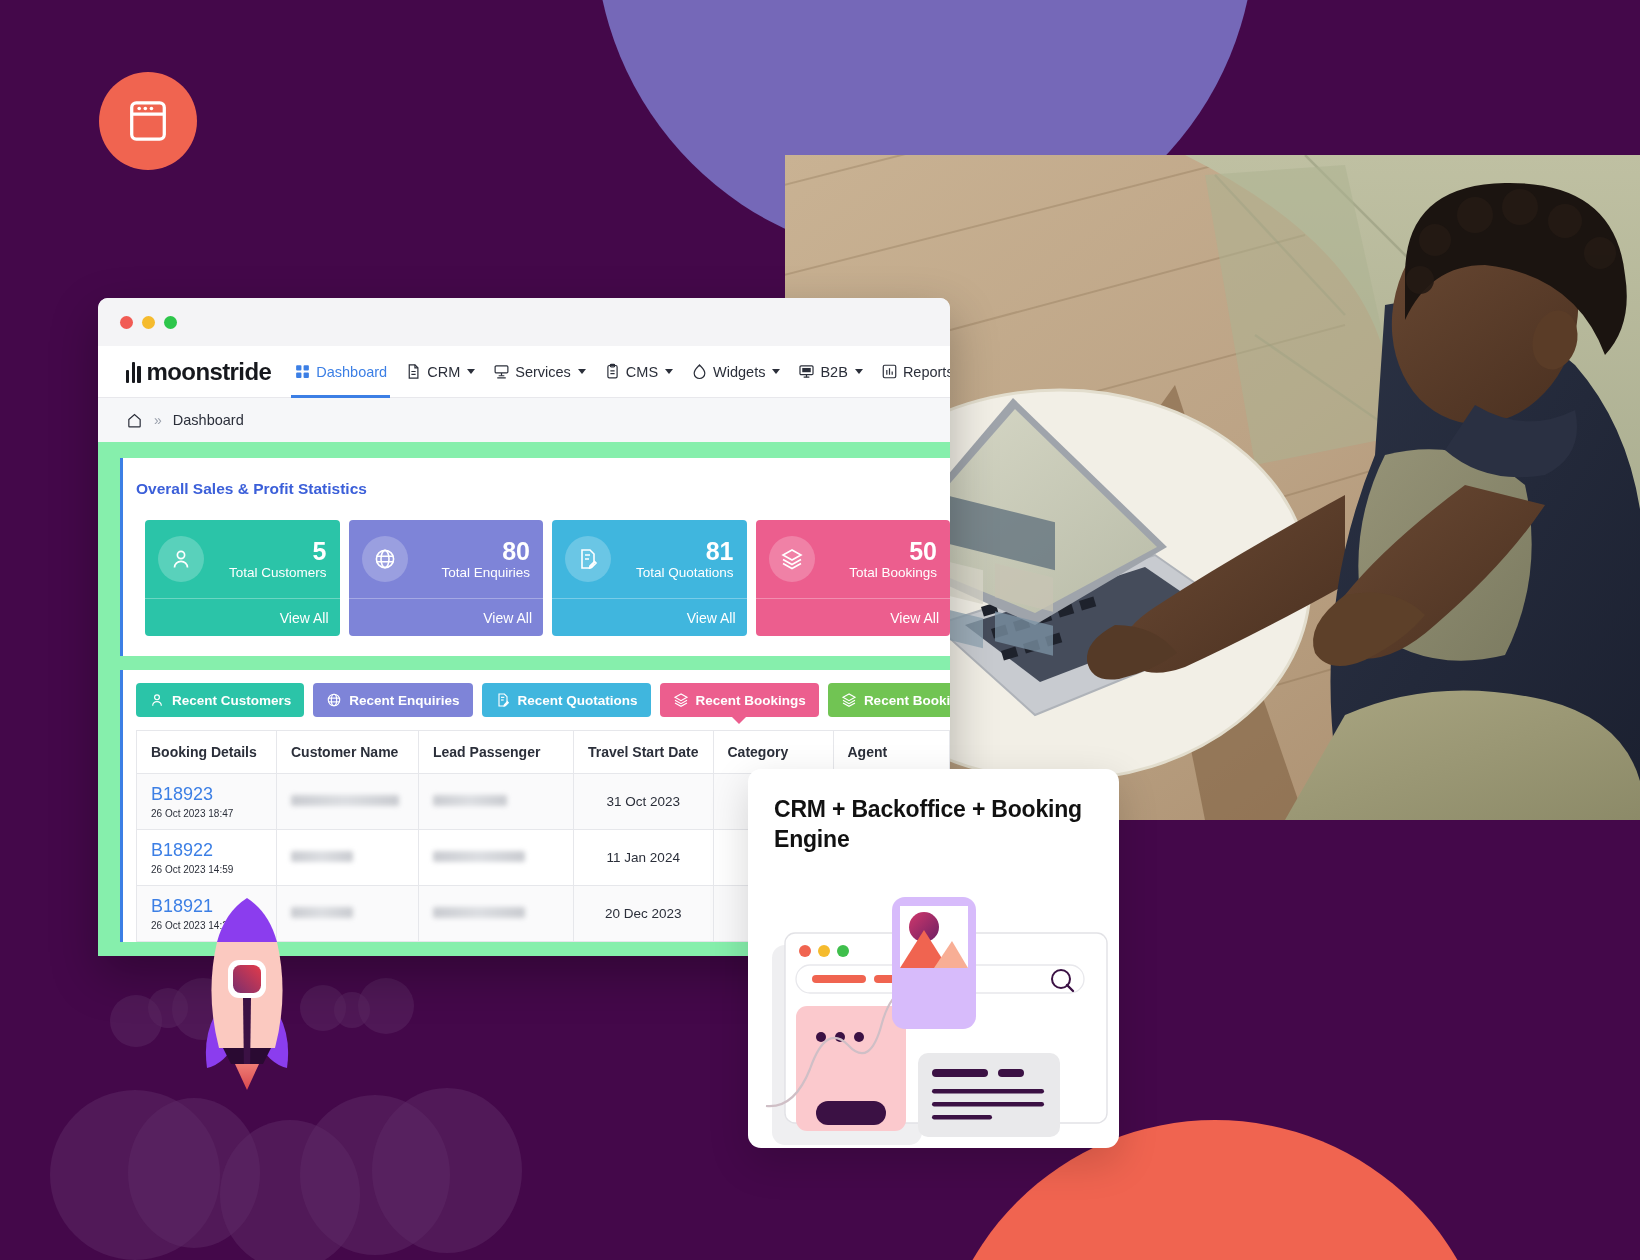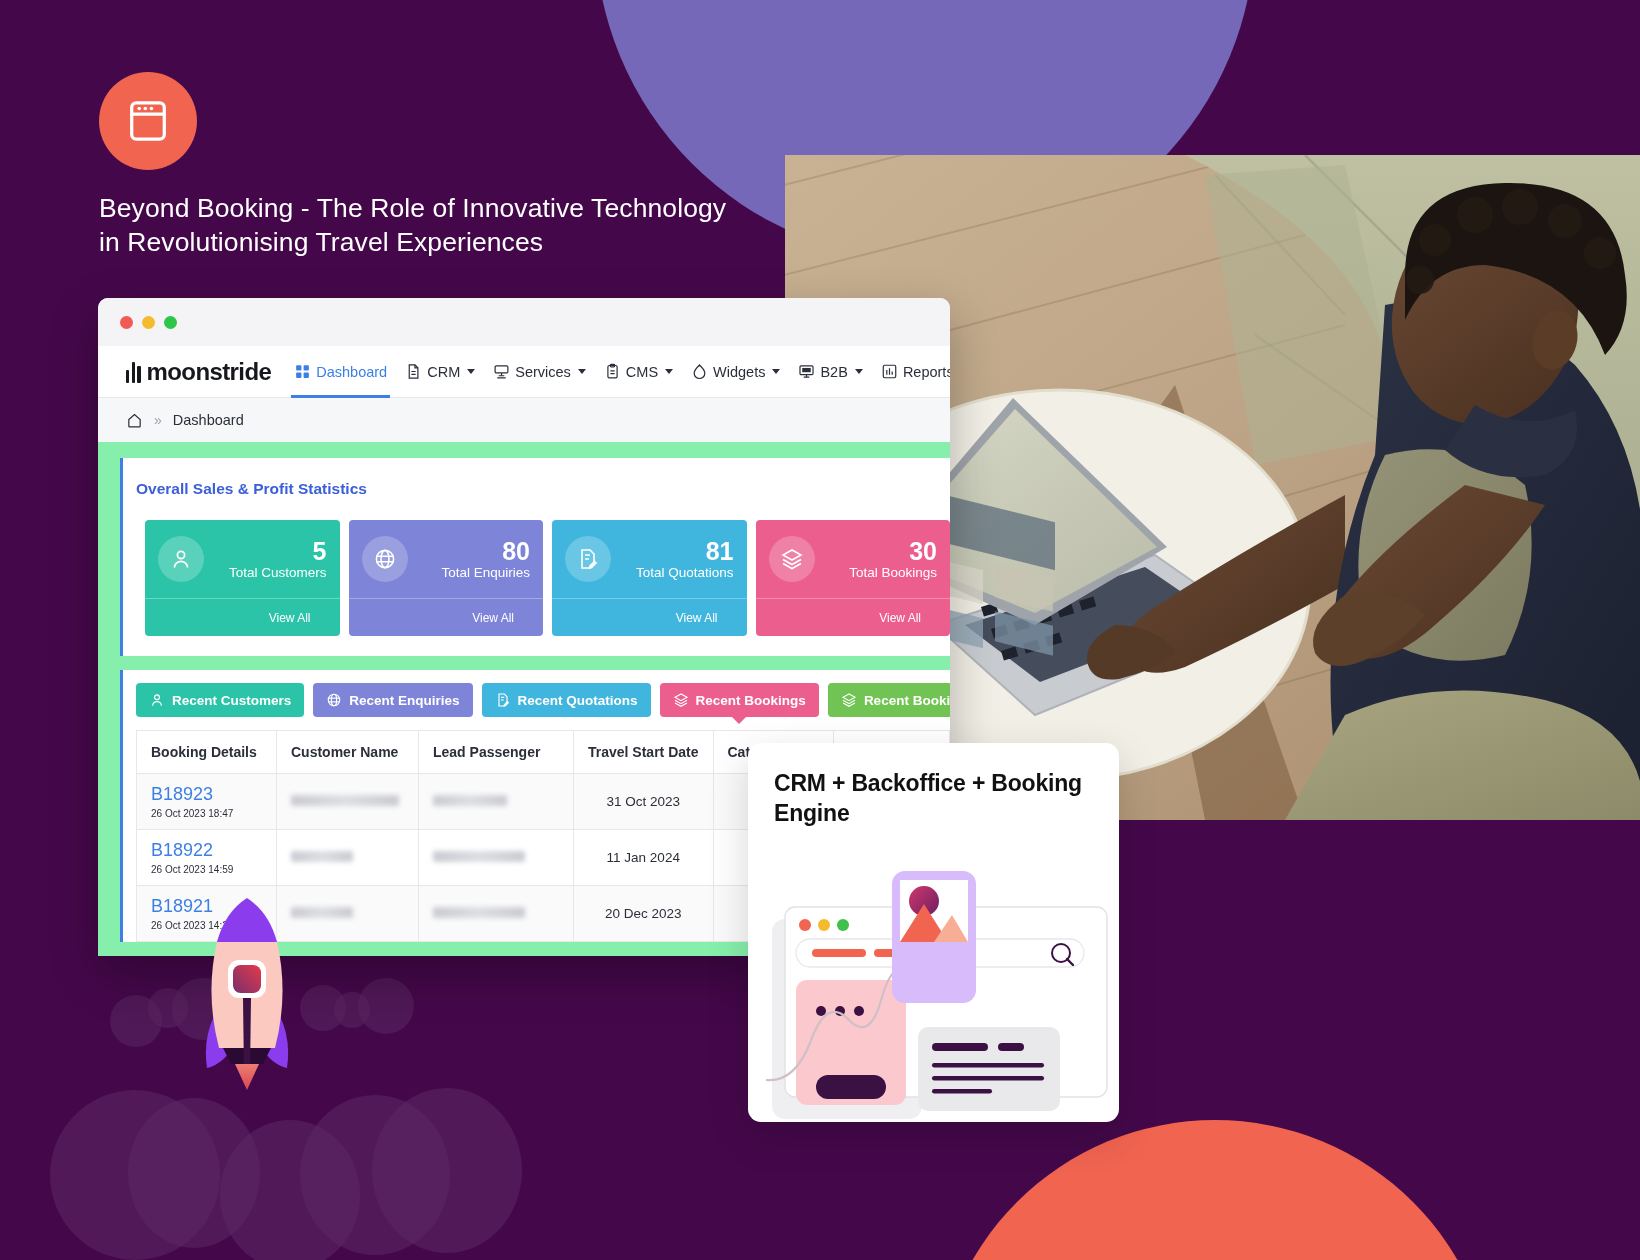--- a/index.html
+++ b/index.html
@@ -92,21 +92,21 @@
   .stats { display:flex; gap:9px; padding:0 0 20px 22px; background:#fff; }
   .stat { width:196px; height:116px; border-radius:4px; color:#fff; position:relative; overflow:hidden; }
   .stat-top { display:flex; align-items:center; height:78px; padding:0 13px; }
   .stat-ico { width:46px; height:46px; border-radius:50%; background:rgba(255,255,255,.22);
               display:flex; align-items:center; justify-content:center; flex:0 0 46px; }
   .stat-ico svg { width:24px; height:24px; }
   .stat-txt { flex:1; text-align:right; }
   .stat-num { font-size:25px; font-weight:700; line-height:1.05; }
   .stat-lbl { font-size:13.5px; margin-top:1px; }
   .stat-foot { border-top:1px solid rgba(255,255,255,.3); height:38px; display:flex;
-               align-items:center; justify-content:flex-end; padding-right:29px; font-size:12px; }
+               align-items:center; justify-content:flex-end; padding-right:11px; font-size:14px; }
 
   
   .tabwrap { background:#fff; margin:14px 0 0 22px; border-left:3px solid #3C7FE5; padding:13px 0 0 13px; }
   .tabs { display:flex; gap:9px; }
   .tab { display:flex; align-items:center; gap:7px; height:30px; padding:17px 13px;
          border-radius:4px; color:#fff; font-size:13.5px; font-weight:600; white-space:nowrap; position:relative; }
   .tab svg { width:16px; height:16px; }
   .tab.sel::after { content:""; position:absolute; left:50%; margin-left:-7px; bottom:-7px;
                     width:0;height:0;border-left:7px solid transparent;border-right:7px solid transparent;
                     border-top:7px solid #EC5E8E; }
@@ -124,21 +124,21 @@
   .btime { font-size:10px; color:#2B2F3A; margin-top:3px; display:block; }
   .redact { display:inline-block; height:11px; border-radius:2px;
             background:linear-gradient(90deg,#C9CBD0,#DCDEE2,#C9CBD0); filter:blur(2.6px); }
   .tdate { text-align:center; }
 
   
   .rocket { position:absolute; left:193px; top:898px; width:108px; height:192px; }
 
   
   .crm {
-    position:absolute; left:748px; top:743px; width:371px; height:379px;
+    position:absolute; left:748px; top:769px; width:371px; height:379px;
     background:#fff; border-radius:13px; box-shadow:0 14px 40px rgba(0,0,0,.16);
     padding:26px 30px 0 26px;
   }
   .crm h3 { font-size:23px; line-height:1.3; color:#111; font-weight:700; letter-spacing:-.2px; }
   .crm-illo { position:absolute; left:0; top:104px; width:371px; height:275px; }
 </style>
 </head>
 <body>
 
 <div class="stage">
@@ -160,21 +160,20 @@
 
   <div class="logo-badge">
     <svg viewBox="0 0 24 24" fill="none" stroke="#fff" stroke-width="1.7">
       <rect x="3.5" y="2.5" width="17" height="19" rx="2.4"></rect>
       <line x1="3.5" y1="8.4" x2="20.5" y2="8.4"></line>
       <circle cx="7.4" cy="5.5" r=".95" fill="#fff" stroke="none"></circle>
       <circle cx="10.6" cy="5.5" r=".95" fill="#fff" stroke="none"></circle>
       <circle cx="13.8" cy="5.5" r=".95" fill="#fff" stroke="none"></circle>
     </svg>
   </div>
-  <div class="headline">Beyond Booking - The Role of Innovative Technology in Revolutionising Travel Experiences</div>
 
   <div class="photo">
     <svg viewBox="0 0 860 665" preserveAspectRatio="xMidYMid slice">
       <defs>
         <linearGradient id="floor" x1="0" y1="0" x2="1" y2="1">
           <stop offset="0" stop-color="#C9B293"></stop>
             <stop offset=".5" stop-color="#BCA385"></stop>
             <stop offset="1" stop-color="#A78B6B"></stop>
         </linearGradient>
         <linearGradient id="sofa" x1="0" y1="0" x2="0" y2="1">
@@ -447,21 +446,21 @@
             <div class="stat" style="background:#EC5E8E">
               <div class="stat-top">
                 <span class="stat-ico">
                   <svg viewBox="0 0 24 24" fill="none" stroke="#fff" stroke-width="1.6">
                       <path d="M12 3 3 8l9 5 9-5z"></path>
                       <path d="M3 12.5 12 17.5 21 12.5"></path>
                       <path d="M3 16.5 12 21.5 21 16.5"></path>
                     </svg>
                 </span>
                 <span class="stat-txt">
-                  <span class="stat-num">30</span>
+                  <span class="stat-num">50</span>
                   <span class="stat-lbl" style="display:block">Total Bookings</span>
                 </span>
               </div>
               <div class="stat-foot">View All</div>
             </div>
 
           </div>
         </div>
 
         <div class="tabwrap">

